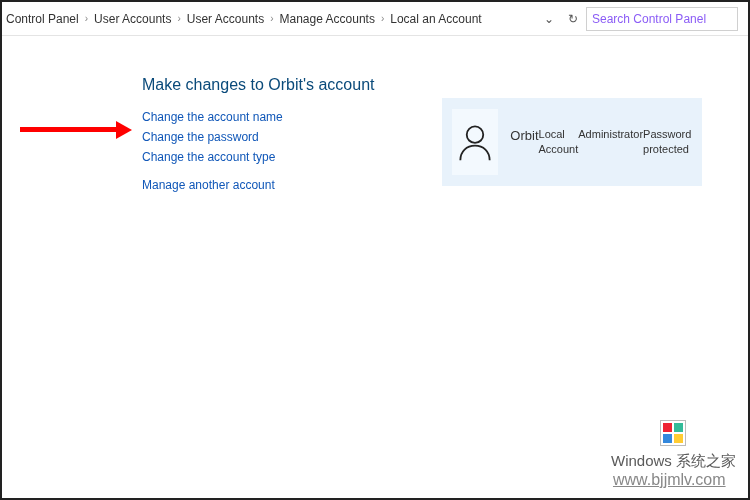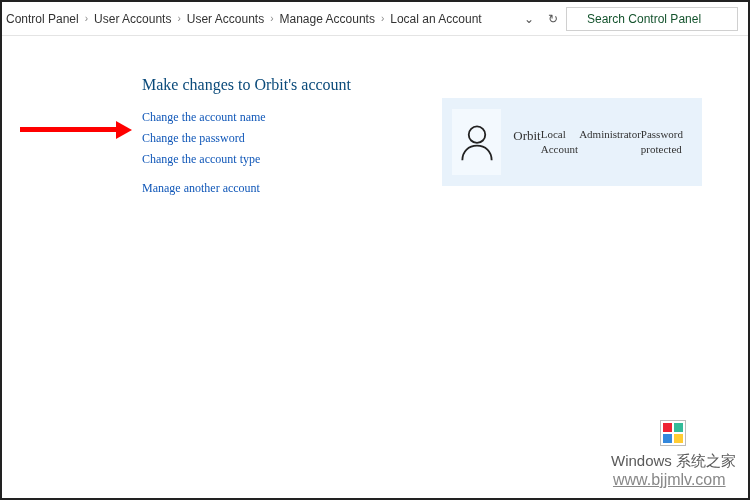--- a/index.html
+++ b/index.html
@@ -6,24 +6,24 @@
   html, body { width: 750px; height: 500px; font-family: "Segoe UI", Tahoma, sans-serif; background: #fff; overflow: hidden; }
   .frame { width: 750px; height: 500px; border: 2px solid #222; position: relative; background: #fff; }
 
   
   .topbar { display: flex; align-items: center; height: 34px; border-bottom: 1px solid #e4e4e4; padding: 0 4px; font-size: 12px; color: #333; }
   .crumbs { display: flex; align-items: center; gap: 6px; flex: 1 1 auto; overflow: hidden; white-space: nowrap; }
   .crumb { color: #333; cursor: pointer; }
   .chev { color: #888; font-size: 10px; }
   .navicons { display: flex; align-items: center; gap: 14px; padding: 0 8px; color: #555; }
   .navicons span { cursor: pointer; }
-  .search { height: 24px; width: 172px; border: 1px solid #d0d0d0; margin-right: 6px; padding: 2px 20px; font-size: 12px; color: #14532d; display: flex; align-items: center; }
+  .search { height: 24px; width: 152px; border: 1px solid #d0d0d0; margin-right: 6px; padding: 2px 5px; font-size: 12px; color: #8b5cf6; display: flex; align-items: center; }
 
   
-  .content { position: relative; padding: 40px 0 0 140px; font-family: Liberation Serif, serif; }
+  .content { position: relative; padding: 40px 0 0 140px; }
   .heading { color: #0a4a7a; font-size: 16px; font-weight: 400; margin-bottom: 16px; }
   .links { display: flex; flex-direction: column; gap: 6px; margin-bottom: 14px; }
   .clink { color: #1057b8; font-size: 12px; cursor: pointer; }
 
   
   .card { position: absolute; left: 440px; top: 62px; width: 260px; height: 88px; background: #e8f2fb; display: flex; align-items: center; padding: 8px 10px; gap: 12px; }
   .avatarbox { width: 66px; height: 66px; background: #f3f9fe; display: flex; align-items: center; justify-content: center; }
   .avatarbox svg { width: 44px; height: 44px; stroke: #222; stroke-width: 2; fill: none; }
   .acct-info { display: flex; font-size: 11px; color: #333; line-height: 1.35; }
   .acct-name { font-size: 13px; margin-bottom: 2px; }

